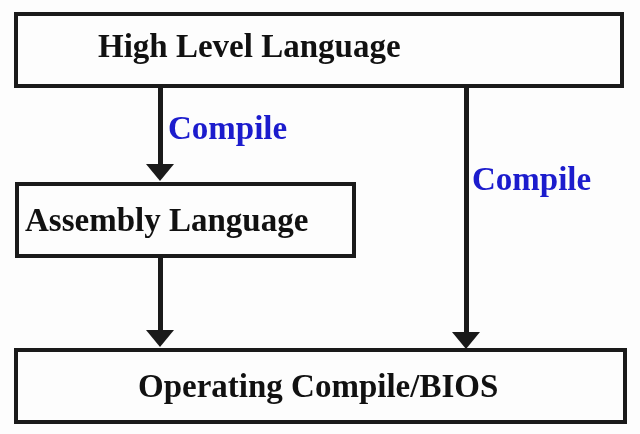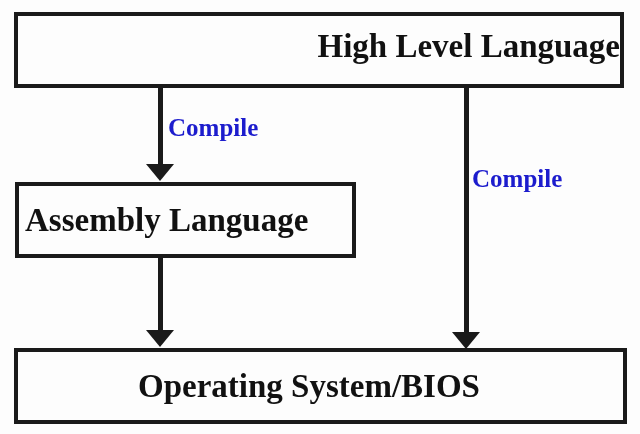--- a/index.html
+++ b/index.html
@@ -28,21 +28,21 @@
     display: flex;
     align-items: center;
   }
   .node .label {
     font-weight: bold;
     font-size: 33px;
     color: var(--box-text);
     white-space: nowrap;
     line-height: 1;
   }
-  .box-hll  { left: 14px;  top: 12px;  width: 610px; height: 76px; padding-left: 80px; justify-content: flex-end; }
+  .box-hll  { left: 14px;  top: 12px;  width: 610px; height: 76px; padding-left: 80px; }
   .box-hll .label { transform: translateY(-4px); }
   .box-asm  { left: 15px;  top: 182px; width: 341px; height: 76px; padding-left: 6px; }
   .box-os   { left: 14px;  top: 348px; width: 613px; height: 76px; padding-left: 120px; }
 
   .vline {
     position: absolute;
     width: 5px;
     background: var(--arrow);
   }
   .line-compile-left  { left: 158px; top: 88px;  height: 78px; }
@@ -57,21 +57,21 @@
     border-right: 14px solid transparent;
     border-top: 17px solid var(--arrow);
   }
   .head-compile-left  { left: 146px; top: 164px; }
   .head-assemble      { left: 146px; top: 330px; }
   .head-compile-right { left: 452px; top: 332px; }
 
   .edge-label {
     position: absolute;
     font-weight: bold;
-    font-size: 25px;
+    font-size: 33px;
     line-height: 38px;
     color: var(--arrow-label);
     white-space: nowrap;
   }
   .lbl-compile-left  { left: 168px; top: 109px; }
   .lbl-assemble      { left: 165px; top: 273px; }
   .lbl-compile-right { left: 472px; top: 160px; }
 </style>
 </head>
 <body>
@@ -80,21 +80,21 @@
 
   <div class="node box-hll">
     <span class="label">High Level Language</span>
   </div>
 
   <div class="node box-asm">
     <span class="label">Assembly Language</span>
   </div>
 
   <div class="node box-os">
-    <span class="label">Operating System/BIOS</span>
+    <span class="label">Operating Compile/BIOS</span>
   </div>
 
   <div class="vline line-compile-left"></div>
   <div class="arrowhead head-compile-left"></div>
   <div class="edge-label lbl-compile-left">Compile</div>
 
   <div class="vline line-assemble"></div>
   <div class="arrowhead head-assemble"></div>
 
   <div class="vline line-compile-right"></div>

